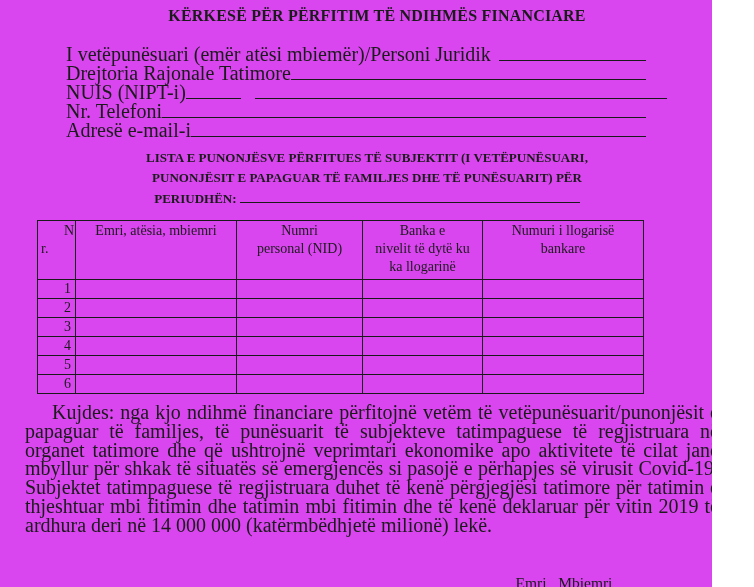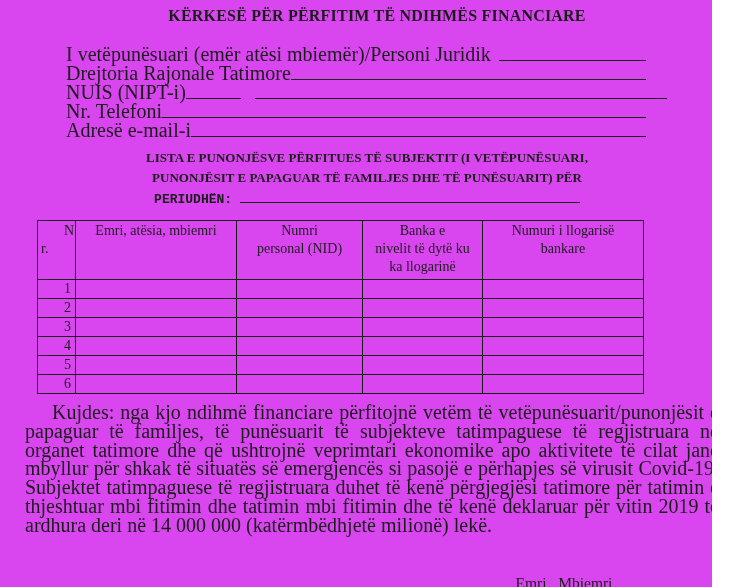--- a/index.html
+++ b/index.html
@@ -55,21 +55,20 @@
     top: 148px; left: 77px; width: 580px;
     text-align: center;
     font-weight: bold;
     font-size: 13px;
     line-height: 20px;
   }
   .period-row {
     display: inline-flex;
     align-items: baseline;
     white-space: pre;
-    font-family: Liberation Mono, monospace;
   }
   .period-line {
     display: inline-block;
     width: 340px;
     border-bottom: 1.5px solid #1a1a1a;
     height: 14px;
   }
   
   .emp-table {
     position: absolute;

